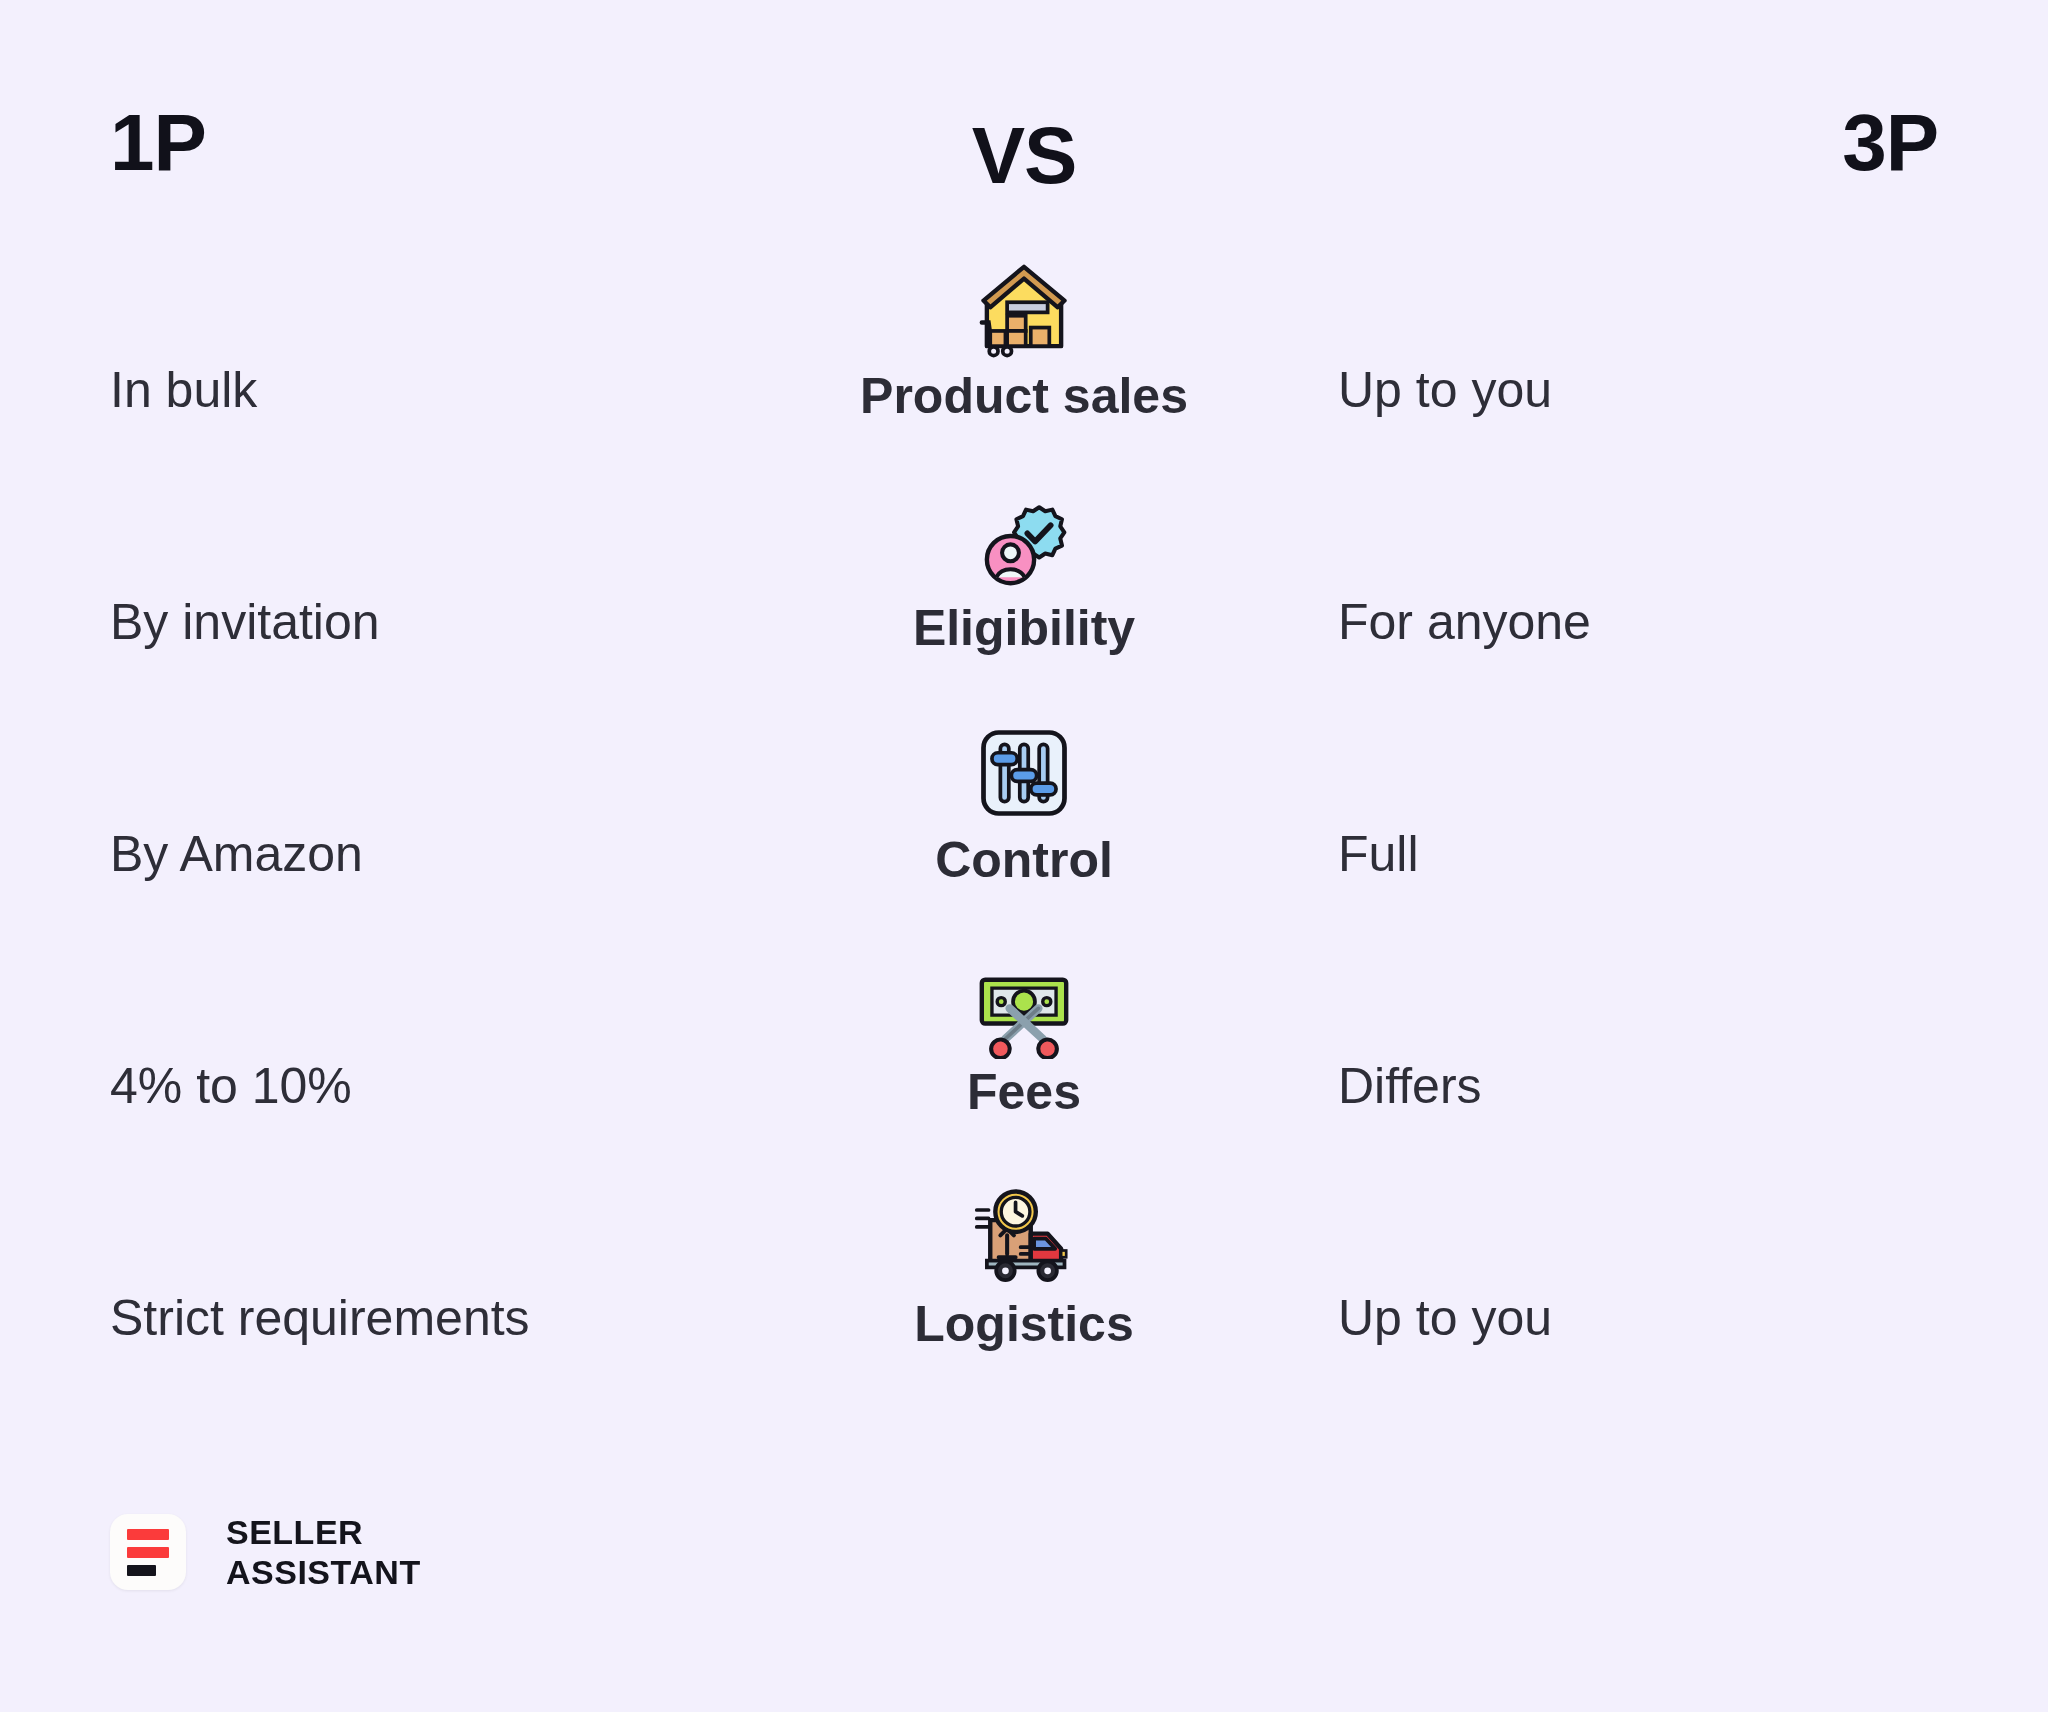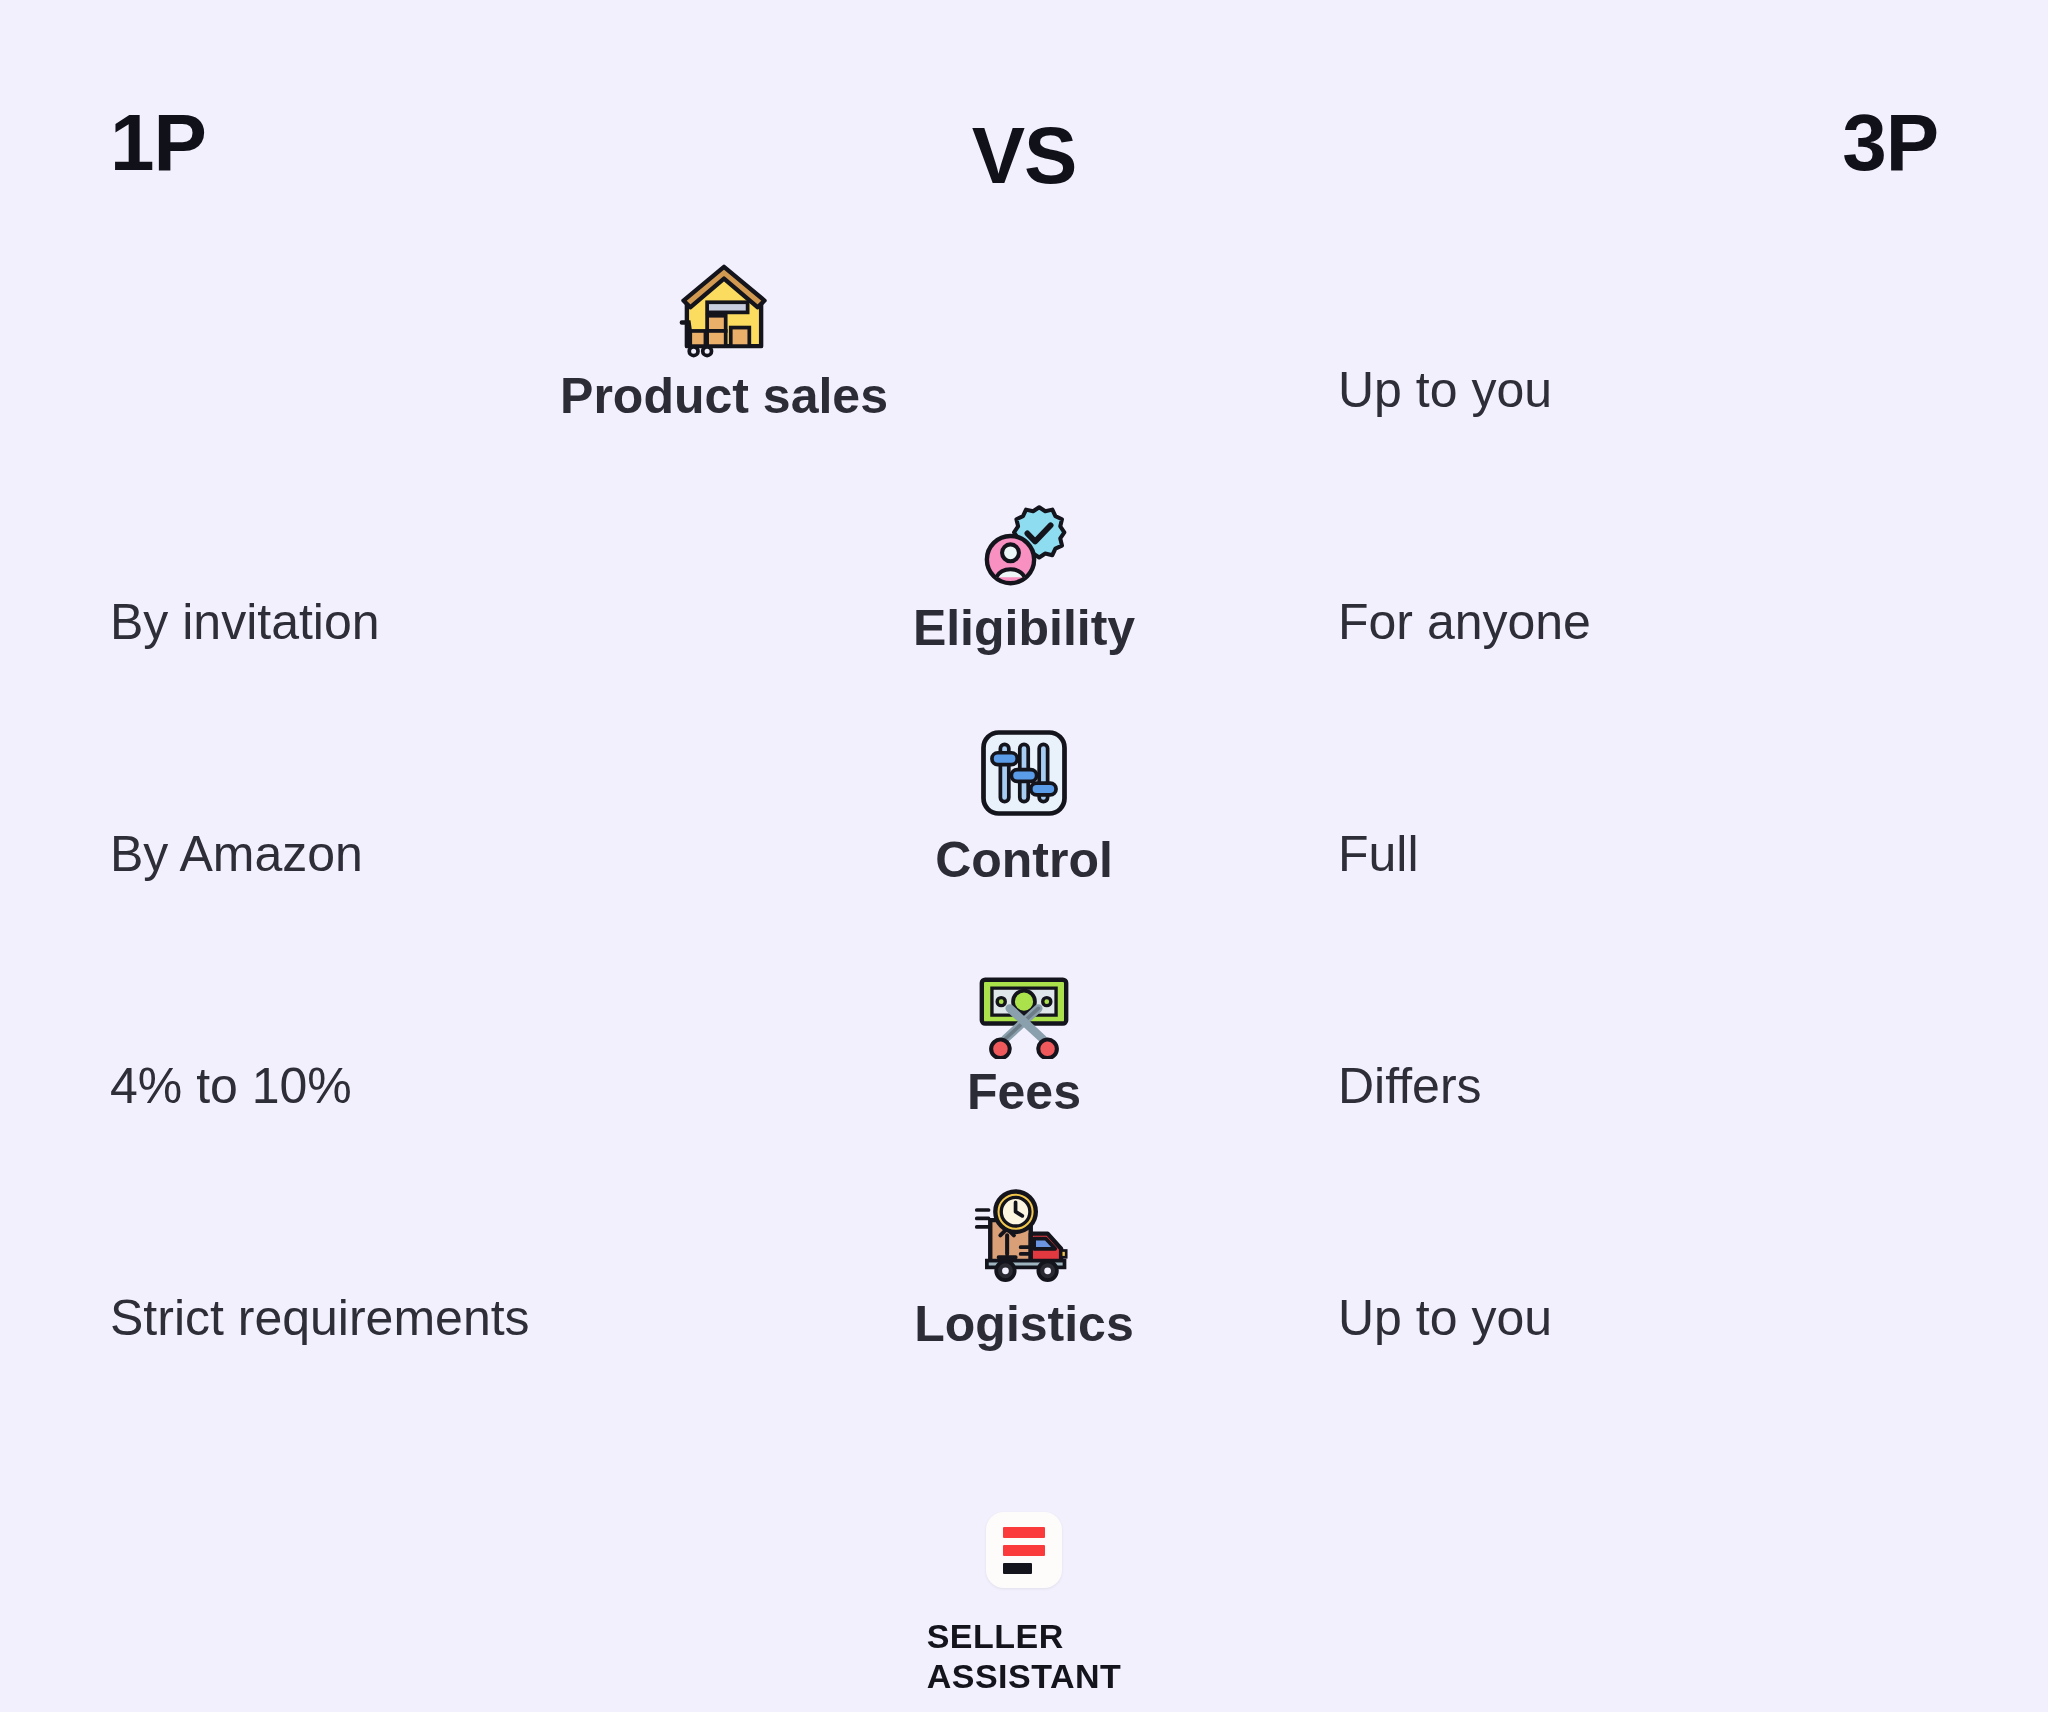--- a/index.html
+++ b/index.html
@@ -84,24 +84,23 @@
     color: #2c2c36;
     line-height: 1.1;
     padding-bottom: 38px;
     white-space: nowrap;
   }
 
   
   .footer {
     display: flex;
     align-items: center;
-    justify-content: center;
-    gap: 28px;
+    justify-content: flex-start;
+    gap: 40px;
     margin-top: 122px;
-    flex-direction: column;
   }
   .logo-mark {
     width: 76px;
     height: 76px;
     border-radius: 18px;
     background: #fdfcfb;
     display: flex;
     flex-direction: column;
     align-items: center;
     justify-content: center;
@@ -128,20 +127,21 @@
 
   <div class="header">
     <div class="header-cell header-left">1P</div>
     <div class="header-cell header-center">VS</div>
     <div class="header-cell header-right">3P</div>
   </div>
 
   <div class="rows">
 
     <div class="row">
+      <div class="row-side row-left">In bulk</div>
       <div class="row-center">
         <span class="row-icon">
           <svg viewBox="0 0 64 64" xmlns="http://www.w3.org/2000/svg">
             <path d="M10 26 L32 8 L54 26 L54 54 L10 54 Z" fill="#fcdc5f" stroke="#14141c" stroke-width="2.6" stroke-linejoin="round"></path>
             <path d="M8 27 L32 7 L56 27 L52 31 L32 14 L12 31 Z" fill="#d29a50" stroke="#14141c" stroke-width="2.6" stroke-linejoin="round"></path>
             <rect x="22" y="28" width="24" height="6" fill="#c9cede" stroke="#14141c" stroke-width="2.2"></rect>
             <rect x="22" y="36" width="11" height="9" fill="#eab06a" stroke="#14141c" stroke-width="2.2"></rect>
             <rect x="22" y="45" width="11" height="9" fill="#eab06a" stroke="#14141c" stroke-width="2.2"></rect>
             <rect x="36" y="43" width="11" height="11" fill="#eab06a" stroke="#14141c" stroke-width="2.2"></rect>
             <path d="M7 40 L11 40 L13 54" fill="none" stroke="#14141c" stroke-width="2.6" stroke-linecap="round"></path>

